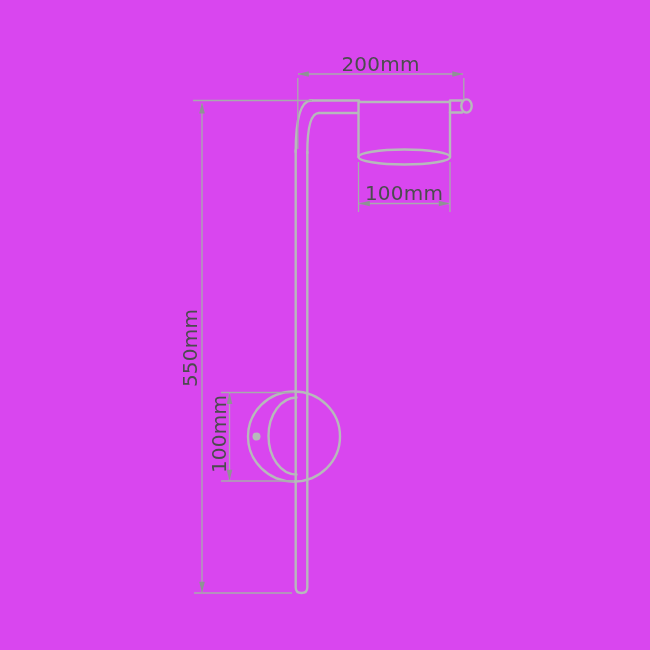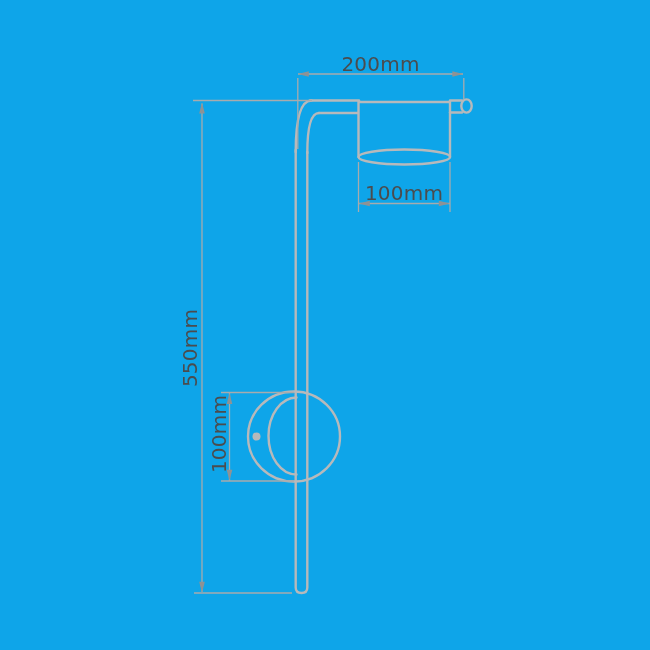--- a/index.html
+++ b/index.html
@@ -4,21 +4,21 @@
 <style>
   html, body {
     margin: 0;
     padding: 0;
     background: #ffffff;
   }
   .canvas {
     position: relative;
     width: 650px;
     height: 650px;
-    background: #0ea5e9;
+    background: #d946ef;
     overflow: hidden;
   }
   svg {
     position: absolute;
     top: 0;
     left: 0;
   }
   text {
     font-family: "DejaVu Sans", "Liberation Sans", sans-serif;
     font-size: 20px;

